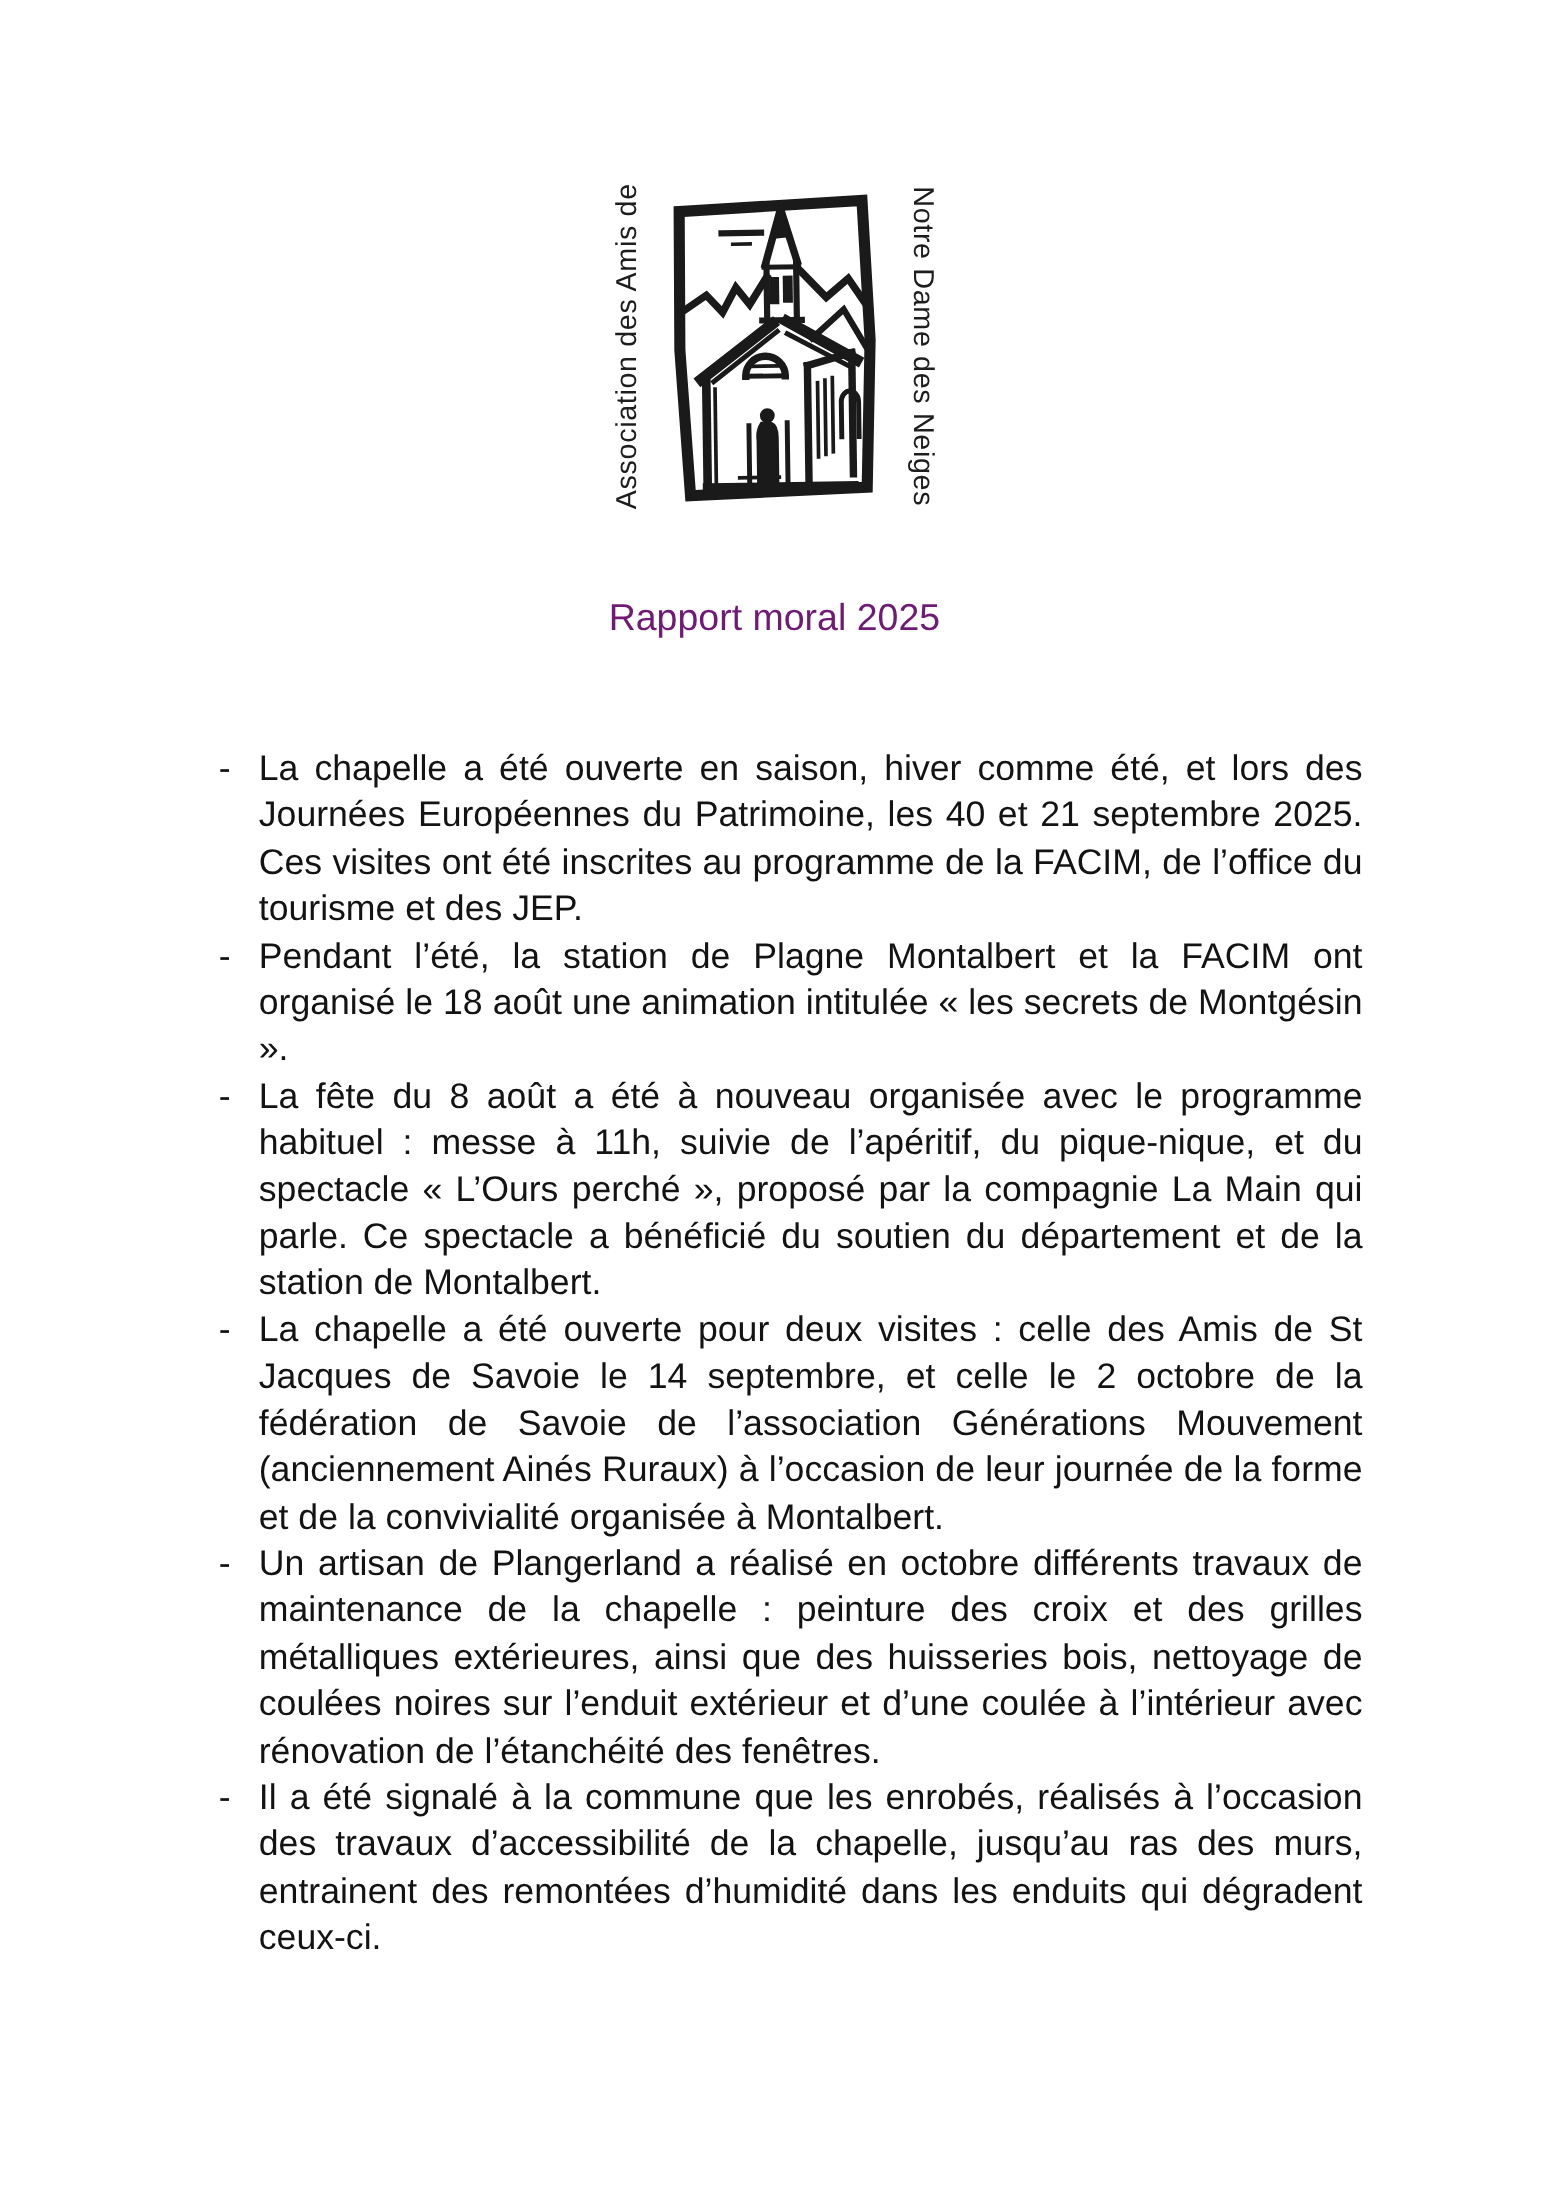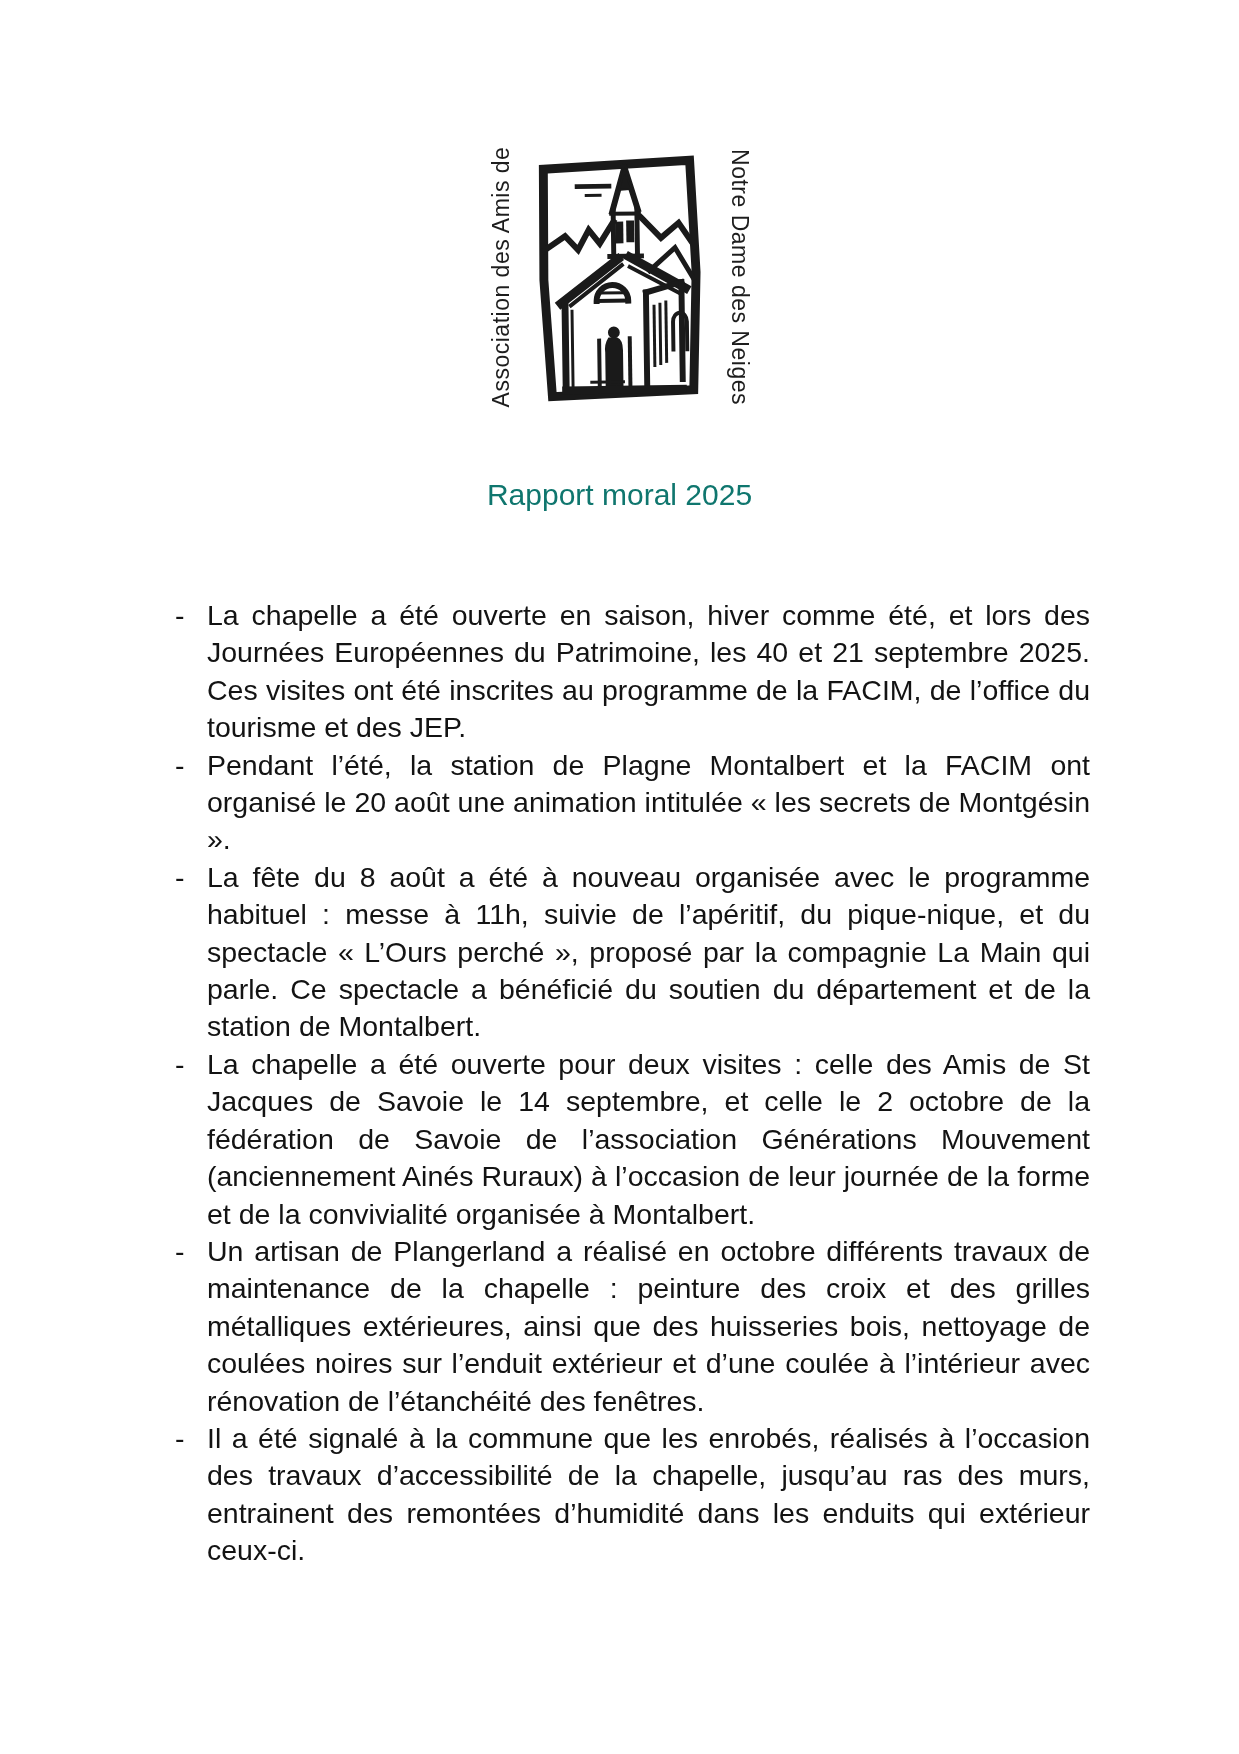--- a/index.html
+++ b/index.html
@@ -29,21 +29,21 @@
   .v-label.left  span { transform:translate(-50%,-50%) rotate(-90deg); }
   .v-label.right span { transform:translate(-50%,-50%) rotate(90deg); }
   .chapel-box { width:178px; height:252px; }
   .chapel-box svg { width:100%; height:100%; }
 
   
   .doc-title {
     position:absolute; top:478px; left:0; width:100%;
     text-align:center;
     font-size:30px; line-height:34px;
-    color:#0f766e;
+    color:#701a75;
   }
 
   
   .doc-body {
     position:absolute; top:597px; left:175px; width:915px;
     font-size:28.5px; line-height:37.4px;
     color:#131313;
   }
   .bullet-item { display:flex; align-items:flex-start; }
   .bullet-marker { flex:0 0 32px; width:32px; }
@@ -121,33 +121,33 @@
 
   <div class="doc-title">Rapport moral 2025</div>
 
   <div class="doc-body">
     <div class="bullet-item">
       <span class="bullet-marker">-</span>
       <span class="bullet-text">La chapelle a été ouverte en saison, hiver comme été, et lors des Journées Européennes du Patrimoine, les 40 et 21 septembre 2025. Ces visites ont été inscrites au programme de la FACIM, de l’office du tourisme et des JEP.</span>
     </div>
     <div class="bullet-item">
       <span class="bullet-marker">-</span>
-      <span class="bullet-text">Pendant l’été, la station de Plagne Montalbert et la FACIM ont organisé le 20 août une animation intitulée « les secrets de Montgésin ».</span>
+      <span class="bullet-text">Pendant l’été, la station de Plagne Montalbert et la FACIM ont organisé le 18 août une animation intitulée « les secrets de Montgésin ».</span>
     </div>
     <div class="bullet-item">
       <span class="bullet-marker">-</span>
       <span class="bullet-text">La fête du 8 août a été à nouveau organisée avec le programme habituel : messe à 11h, suivie de l’apéritif, du pique-nique, et du spectacle « L’Ours perché », proposé par la compagnie La Main qui parle. Ce spectacle a bénéficié du soutien du département et de la station de Montalbert.</span>
     </div>
     <div class="bullet-item">
       <span class="bullet-marker">-</span>
       <span class="bullet-text">La chapelle a été ouverte pour deux visites : celle des Amis de St Jacques de Savoie le 14 septembre, et celle le 2 octobre de la fédération de Savoie de l’association Générations Mouvement (anciennement Ainés Ruraux) à l’occasion de leur journée de la forme et de la convivialité organisée à Montalbert.</span>
     </div>
     <div class="bullet-item">
       <span class="bullet-marker">-</span>
       <span class="bullet-text">Un artisan de Plangerland a réalisé en octobre différents travaux de maintenance de la chapelle : peinture des croix et des grilles métalliques extérieures, ainsi que des huisseries bois, nettoyage de coulées noires sur l’enduit extérieur et d’une coulée à l’intérieur avec rénovation de l’étanchéité des fenêtres.</span>
     </div>
     <div class="bullet-item">
       <span class="bullet-marker">-</span>
-      <span class="bullet-text">Il a été signalé à la commune que les enrobés, réalisés à l’occasion des travaux d’accessibilité de la chapelle, jusqu’au ras des murs, entrainent des remontées d’humidité dans les enduits qui extérieur ceux-ci.</span>
+      <span class="bullet-text">Il a été signalé à la commune que les enrobés, réalisés à l’occasion des travaux d’accessibilité de la chapelle, jusqu’au ras des murs, entrainent des remontées d’humidité dans les enduits qui dégradent ceux-ci.</span>
     </div>
   </div>
 
 </div>
 
 </body></html>

